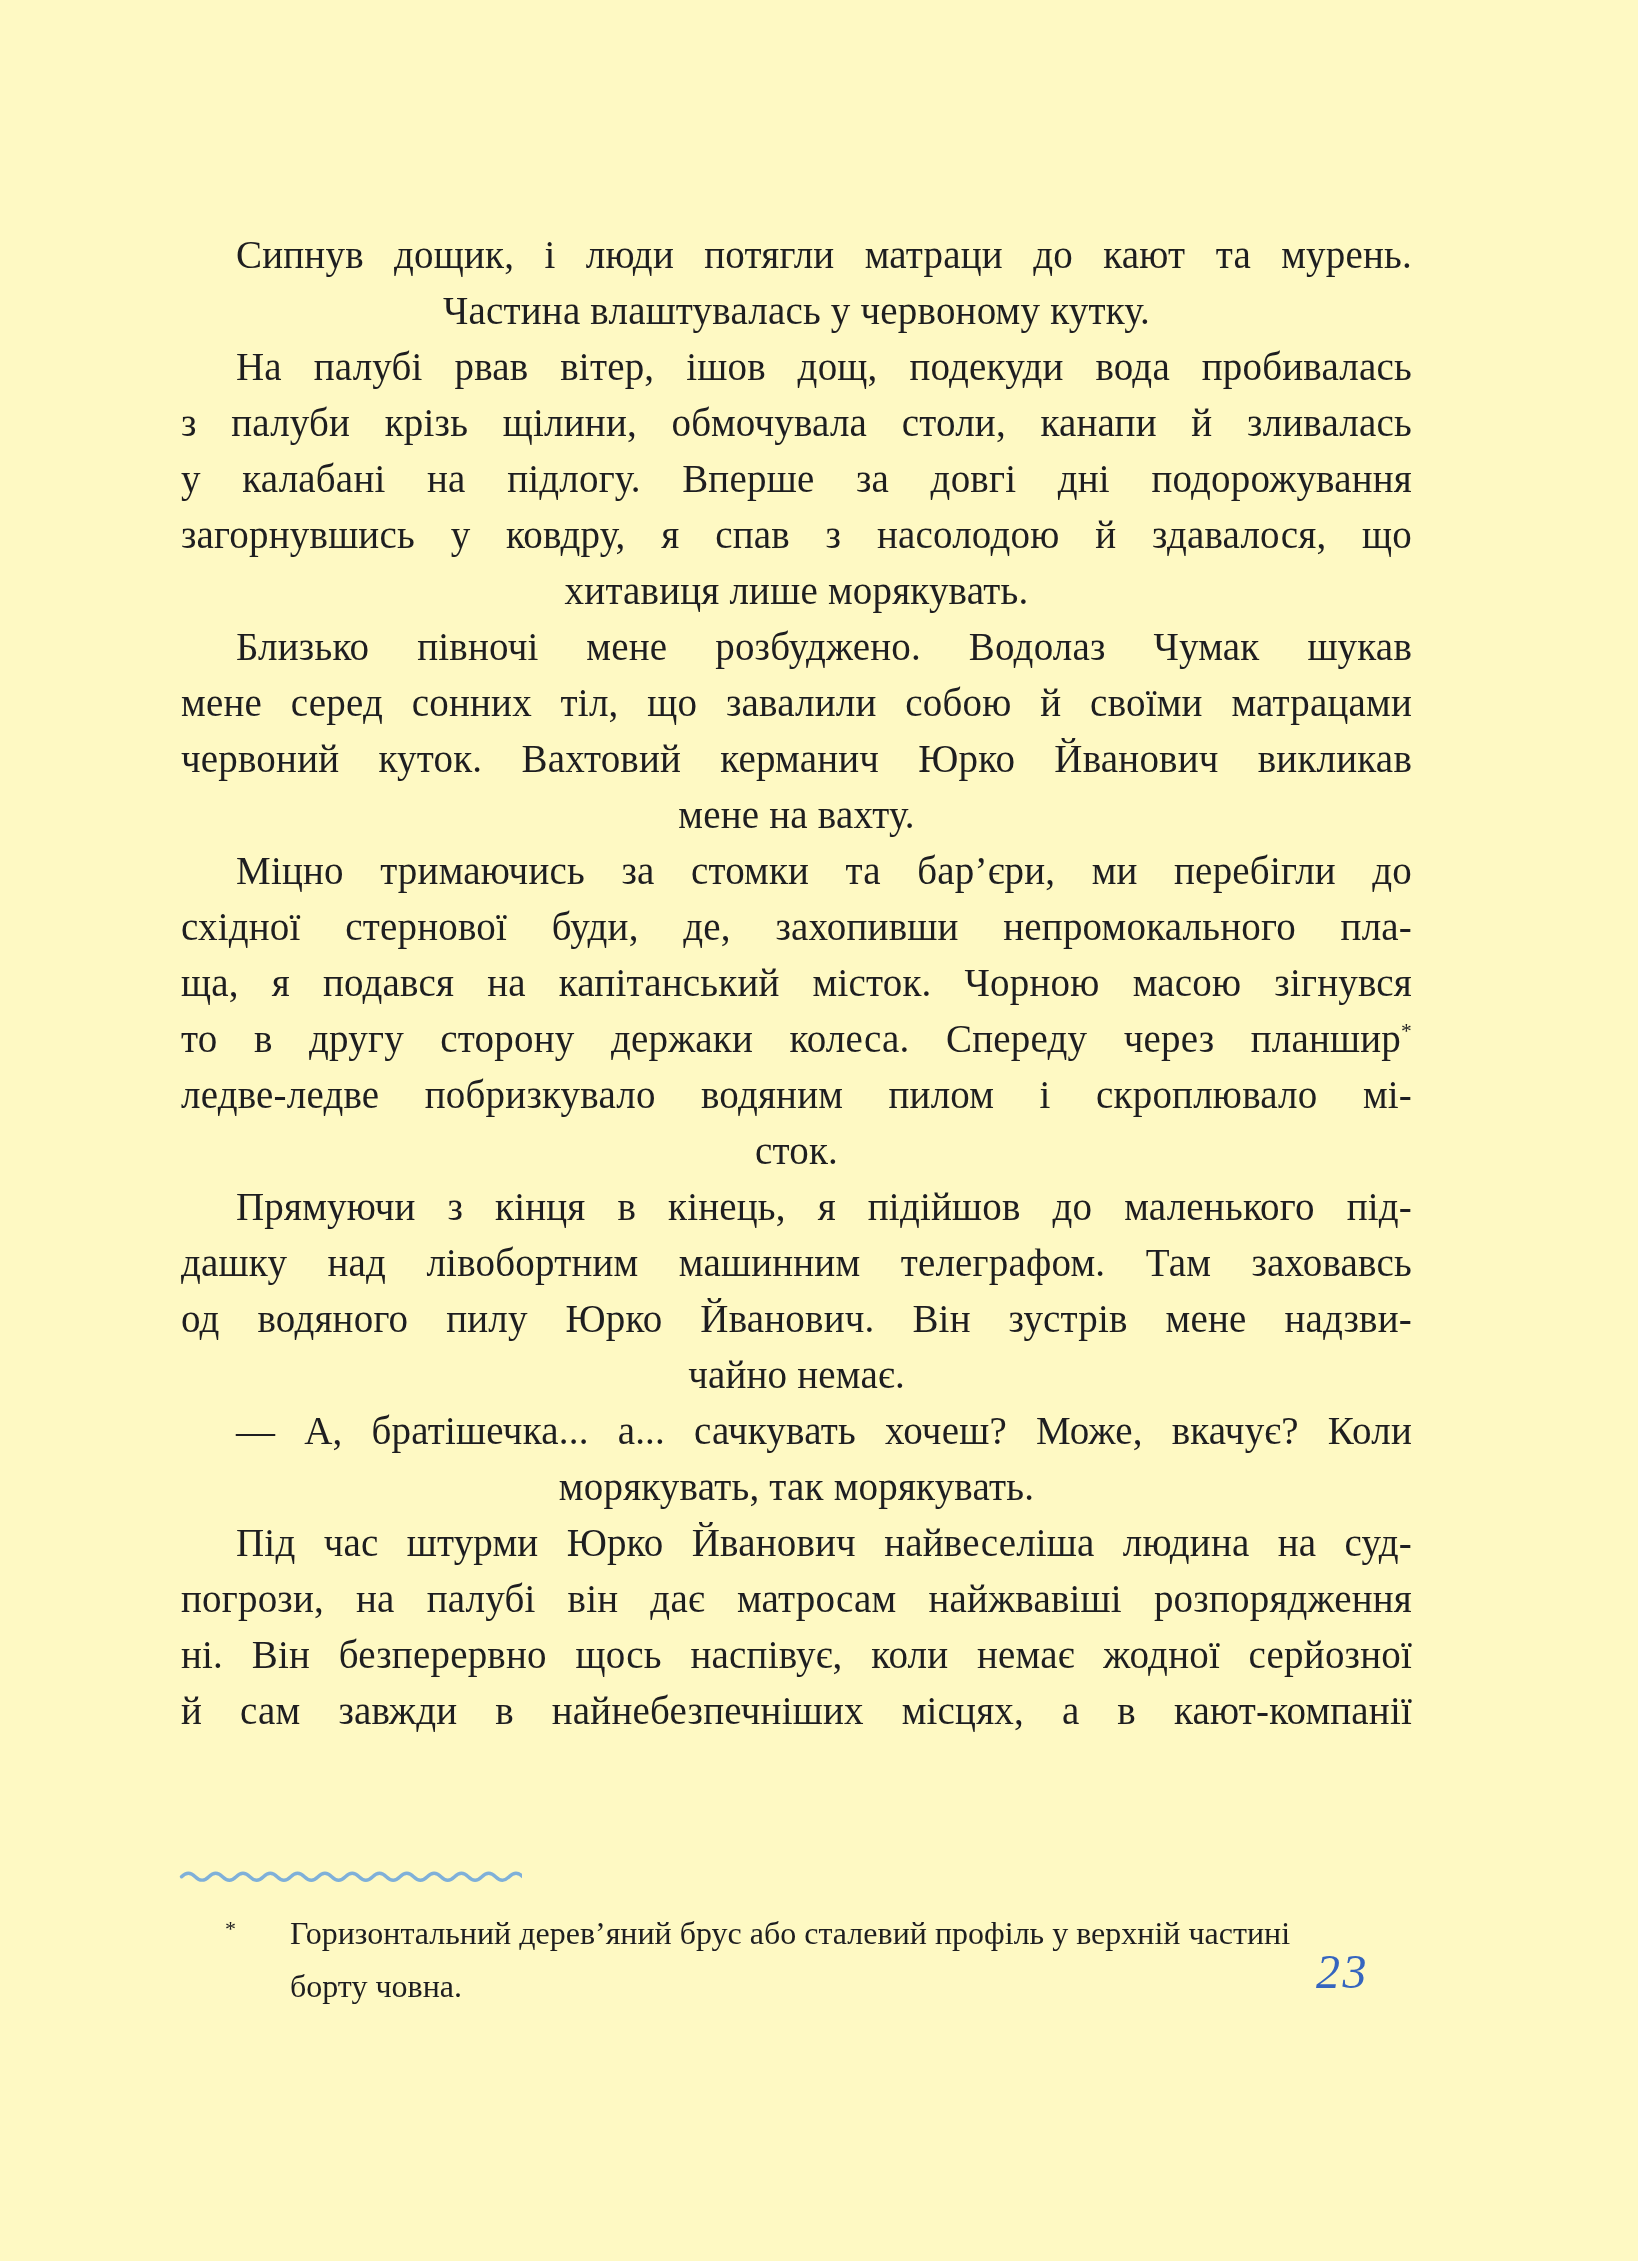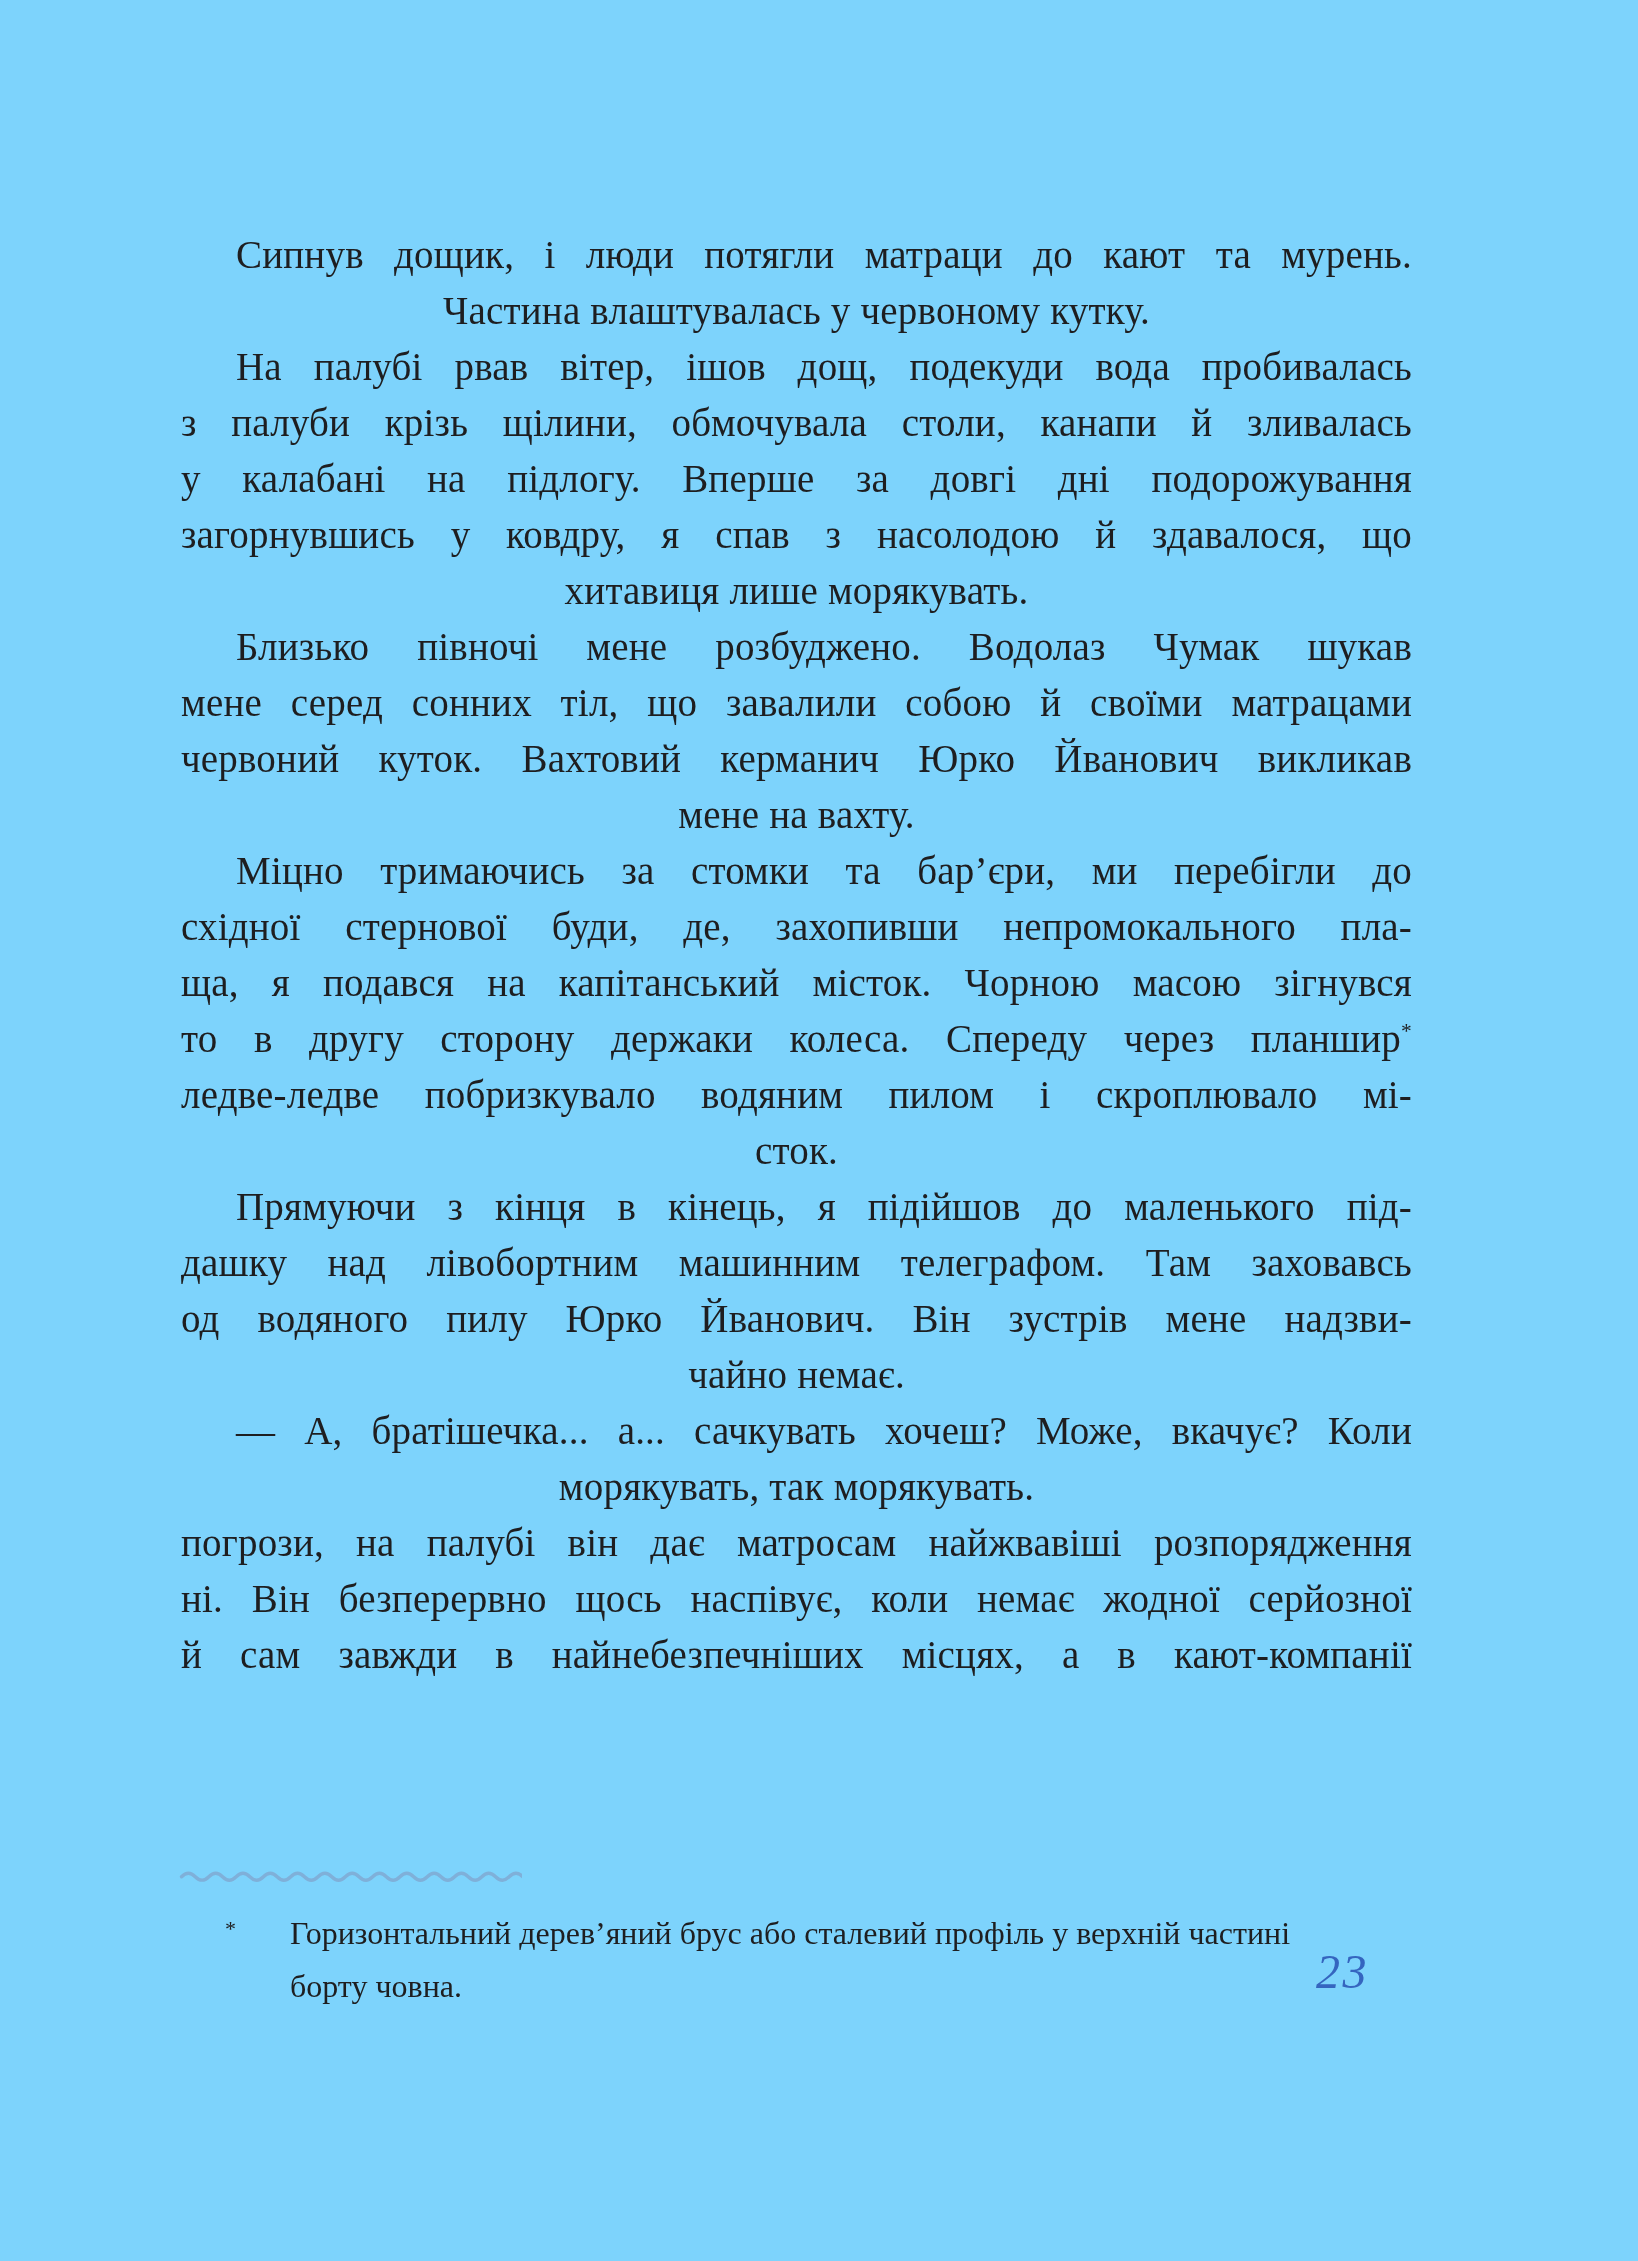--- a/index.html
+++ b/index.html
@@ -5,21 +5,21 @@
   html,body{margin:0;padding:0;}
   body{
     background:#e9e9e9;
     font-family:"Liberation Serif","DejaVu Serif",serif;
   }
   .page{
     position:relative;
     width:1639px;
     height:2261px;
     margin:0 auto;
-    background:#7dd3fc;
+    background:#fef9c3;
     color:var(--text-color,#1e1e20);
     overflow:hidden;
   }
   .body-text{
     position:absolute;
     left:181px;
     top:227px;
     width:1231px;
     font-size:39px;
   }
@@ -101,20 +101,21 @@
       <div class="line j">ща, я подався на капітанський місток. Чорною масою зігнувся</div>
       <div class="line j">то в другу сторону держаки колеса. Спереду через планшир<sup>*</sup></div>
       <div class="line j">ледве-ледве побризкувало водяним пилом і скроплювало мі-</div>
       <div class="line">сток.</div>
       <div class="line j indent">Прямуючи з кінця в кінець, я підійшов до маленького під-</div>
       <div class="line j">дашку над лівобортним машинним телеграфом. Там заховавсь</div>
       <div class="line j">од водяного пилу Юрко Йванович. Він зустрів мене надзви-</div>
       <div class="line">чайно немає.</div>
       <div class="line j indent">— А, братішечка... а... сачкувать хочеш? Може, вкачує? Коли</div>
       <div class="line">морякувать, так морякувать.</div>
+      <div class="line j indent">Під час штурми Юрко Йванович найвеселіша людина на суд-</div>
       <div class="line j">погрози, на палубі він дає матросам найжвавіші розпорядження</div>
       <div class="line j">ні. Він безперервно щось наспівує, коли немає жодної серйозної</div>
       <div class="line j">й сам завжди в найнебезпечніших місцях, а в кают-компанії</div>
     </div>
 
   <svg class="footnote-sep" viewBox="0 0 402 18" xmlns="http://www.w3.org/2000/svg">
     <path fill="none" stroke-width="4" stroke-linecap="round" d="M3 9 Q11 1 19 9 T35 9 T51 9 T67 9 T83 9 T99 9 T115 9 T131 9 T147 9 T163 9 T179 9 T195 9 T211 9 T227 9 T243 9 T259 9 T275 9 T291 9 T307 9 T323 9 T339 9 T355 9 T371 9 T387 9 T403 9" stroke="#7fb0d9"></path>
   </svg>
 
   <div class="footnote">

